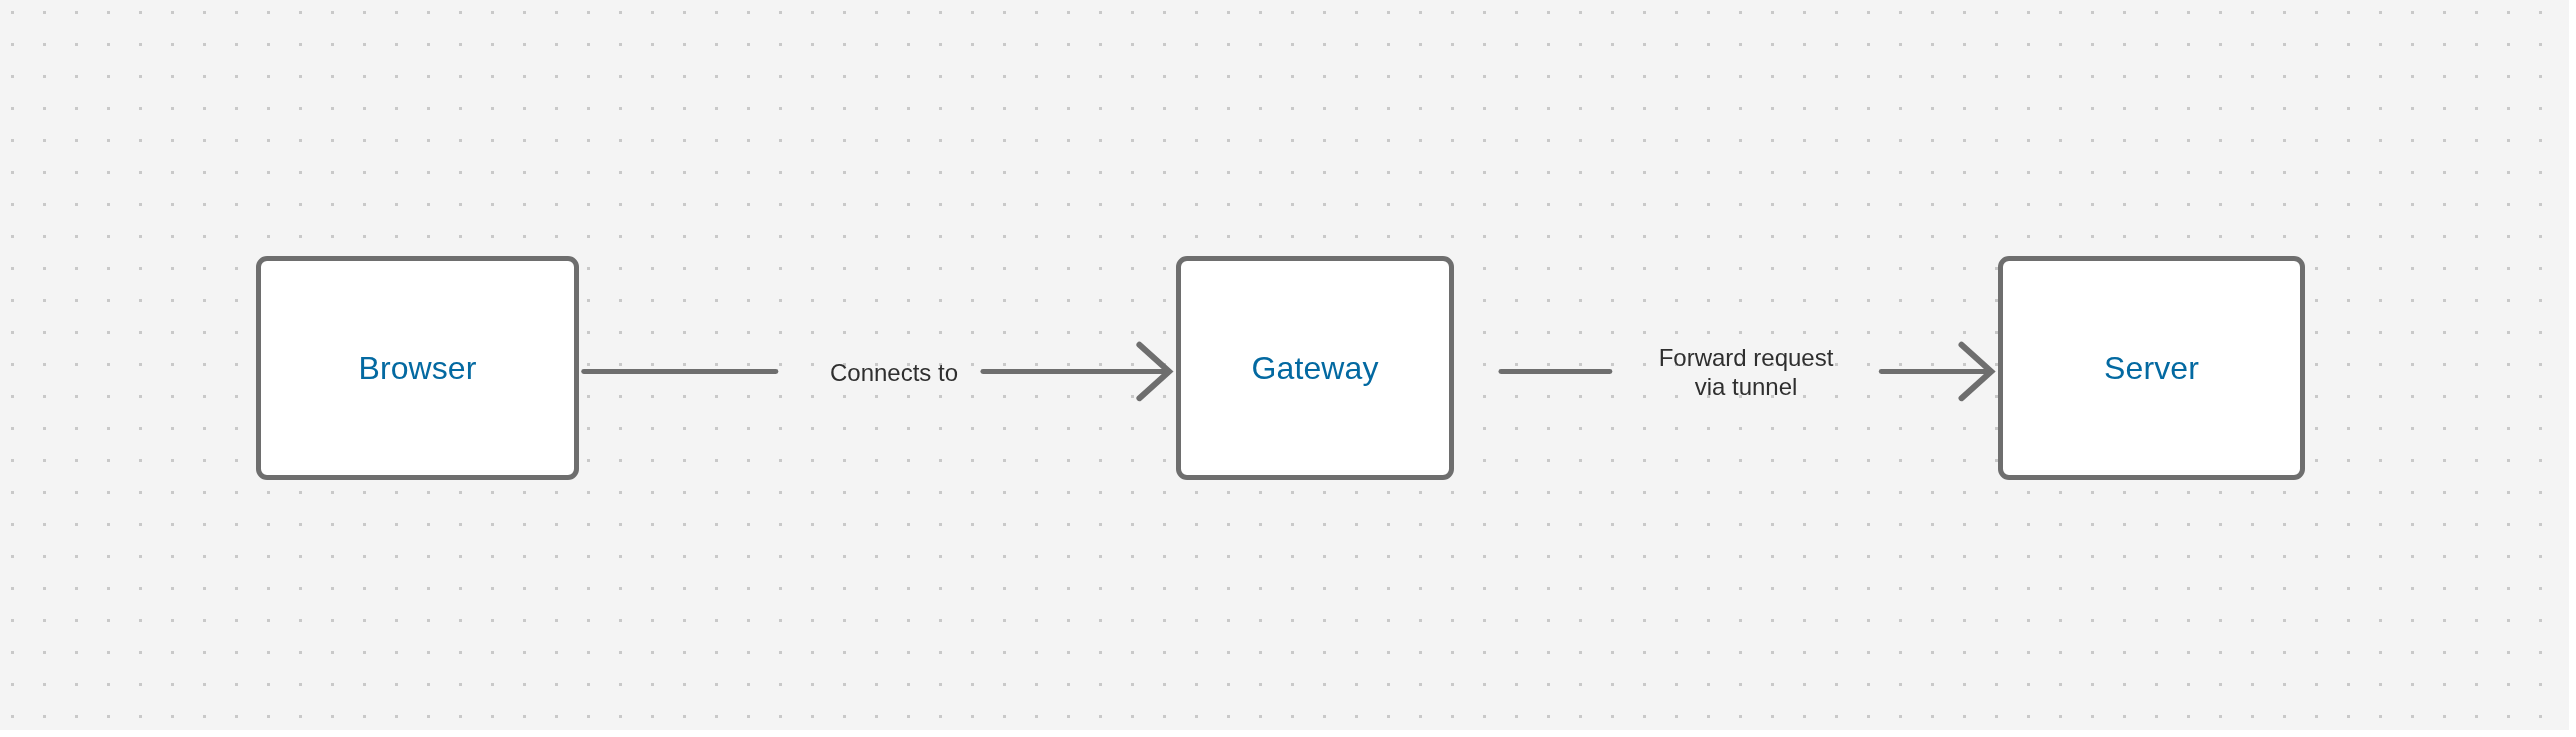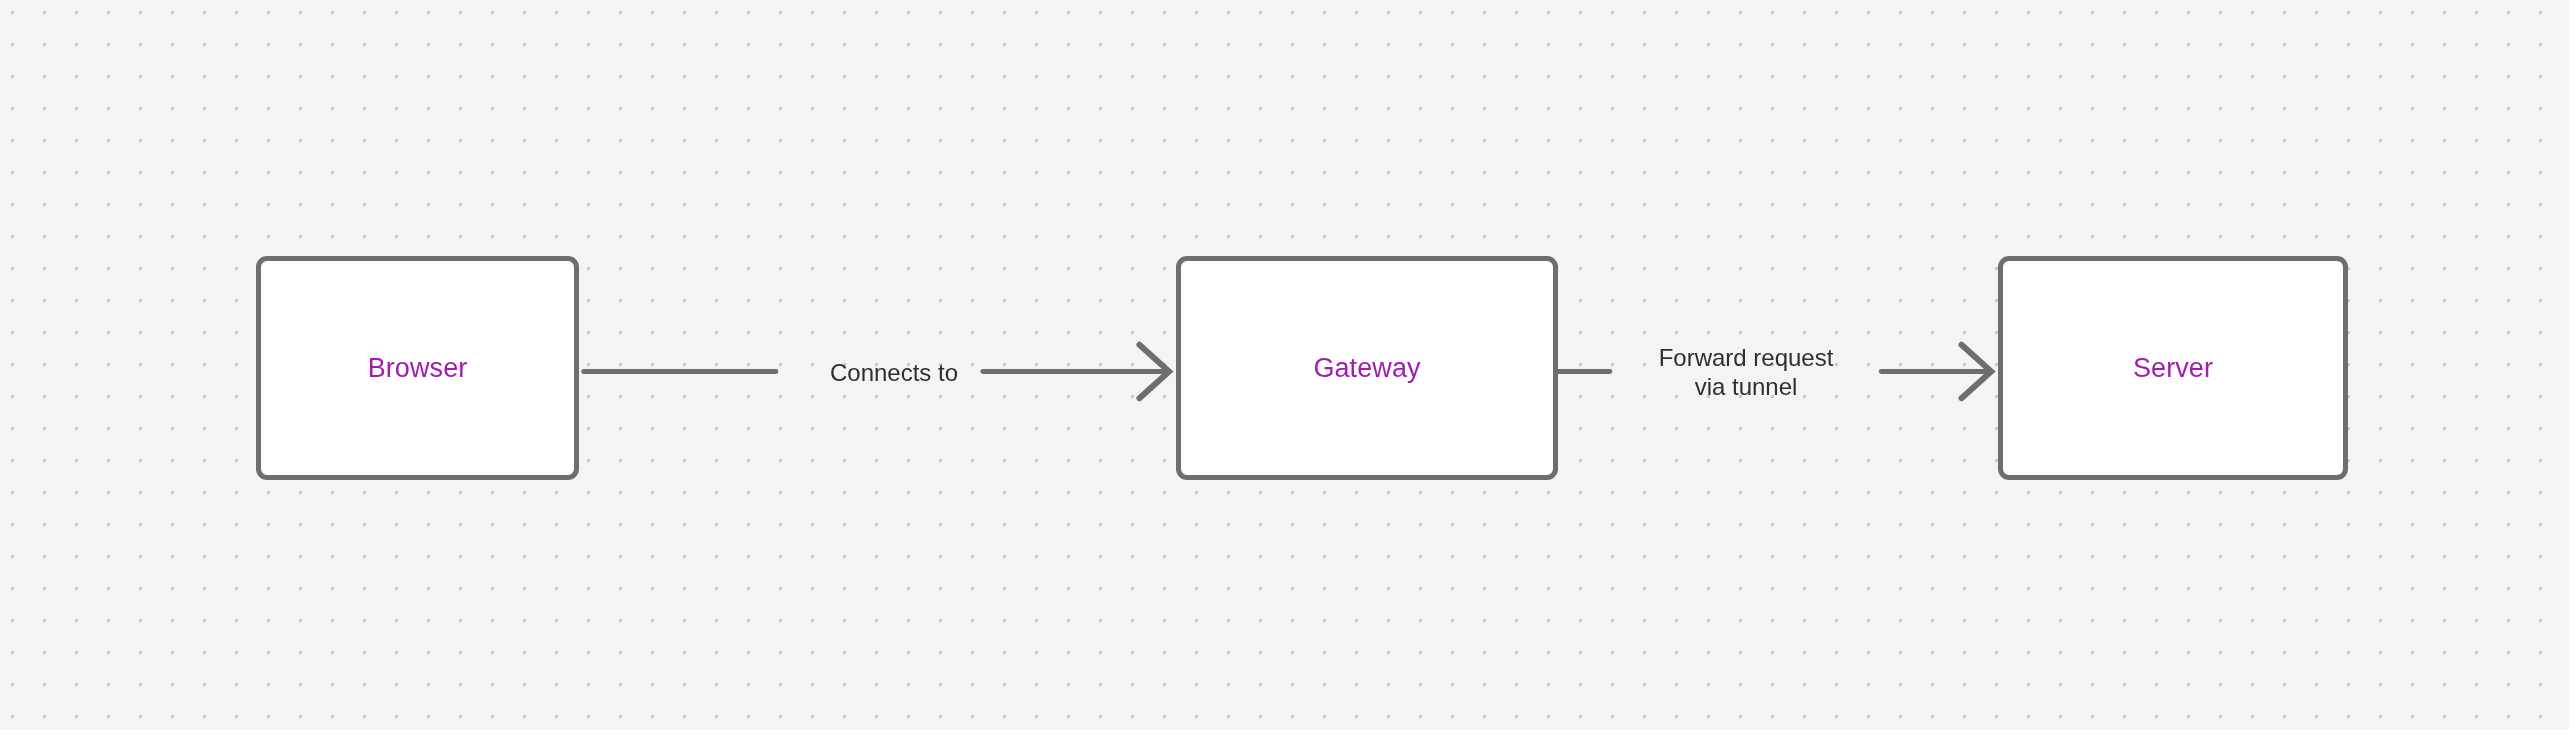--- a/index.html
+++ b/index.html
@@ -38,30 +38,30 @@
     position: absolute;
     box-sizing: border-box;
     background: #ffffff;
     border: 5px solid #6e6e6e;
     border-radius: 11px;
     display: flex;
     align-items: center;
     justify-content: center;
   }
   .node-label {
-    font-size: 27px;
-    color: #a21caf;
+    font-size: 32px;
+    color: #0369a1;
     font-weight: 400;
     letter-spacing: 0.1px;
     white-space: nowrap;
   }
 
   #node-browser { left: 256px; top: 256px; width: 323px; height: 224px; }
-  #node-gateway { left: 1176px; top: 256px; width: 382px; height: 224px; }
-  #node-server  { left: 1998px; top: 256px; width: 350px; height: 224px; }
+  #node-gateway { left: 1176px; top: 256px; width: 278px; height: 224px; }
+  #node-server  { left: 1998px; top: 256px; width: 307px; height: 224px; }
 
   .edge-label {
     position: absolute;
     font-size: 24px;
     color: #2f2f2f;
     line-height: 29px;
     text-align: center;
     white-space: pre;
     transform: translate(-50%, -50%);
     pointer-events: none;

